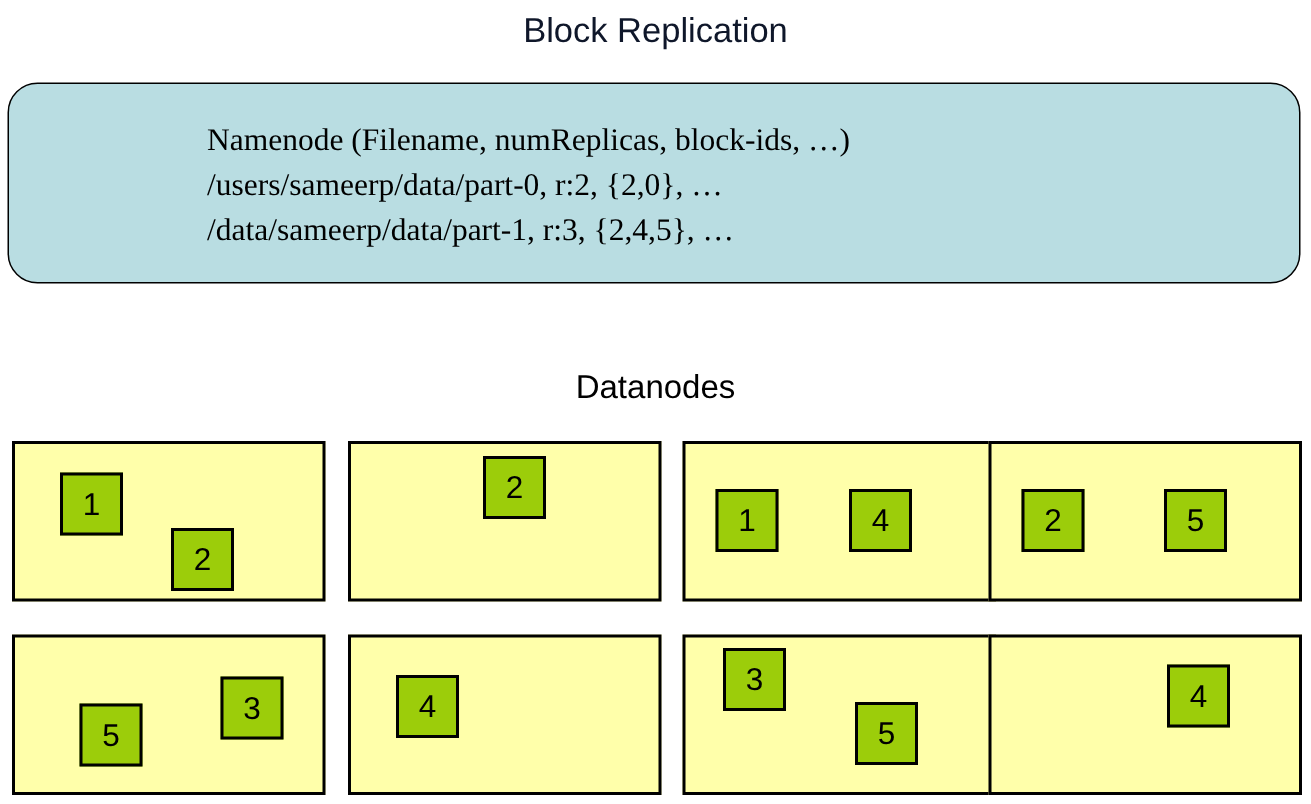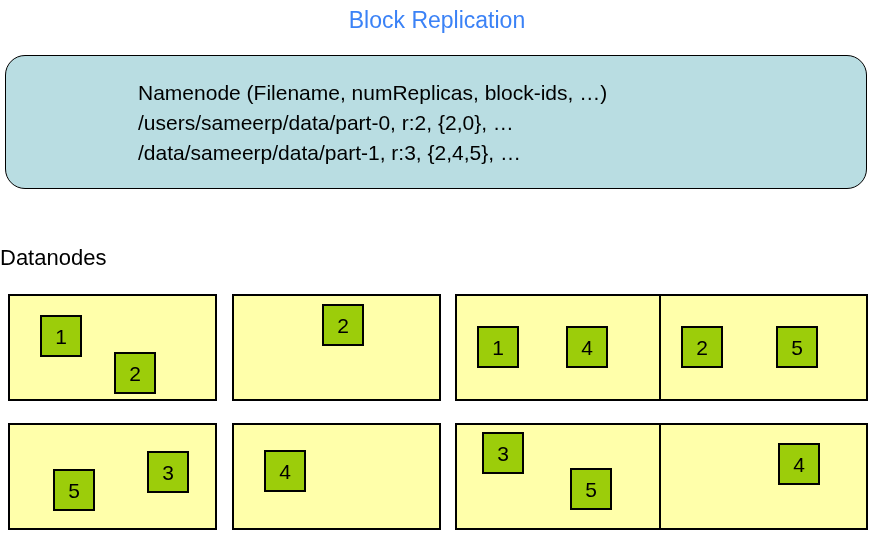--- a/index.html
+++ b/index.html
@@ -18,21 +18,21 @@
 
   
   #diagram-title {
     position: absolute;
     left: 0;
     top: 6px;
     width: 874px;
     text-align: center;
     font-size: 23px;
     line-height: 28px;
-    color: #3b82f6;
+    color: #0f172a;
     white-space: nowrap;
   }
 
   
   #namenode-panel {
     position: absolute;
     left: 5px;
     top: 55px;
     width: 862px;
     height: 134px;
@@ -41,32 +41,33 @@
     border: 1px solid #000000;
     border-radius: 20px;
   }
   #namenode-text {
     position: absolute;
     left: 132px;
     top: 22px;
     font-size: 21px;
     line-height: 30px;
     white-space: nowrap;
+    font-family: Liberation Serif, serif;
   }
   #namenode-text div {
     white-space: nowrap;
   }
 
   
   #datanodes-label {
     position: absolute;
     left: 0;
     top: 244px;
     width: 874px;
-    text-align: left;
+    text-align: center;
     font-size: 22px;
     line-height: 28px;
     white-space: nowrap;
   }
 
   
   #datanode-grid {
     position: absolute;
     left: 0;
     top: 0;

